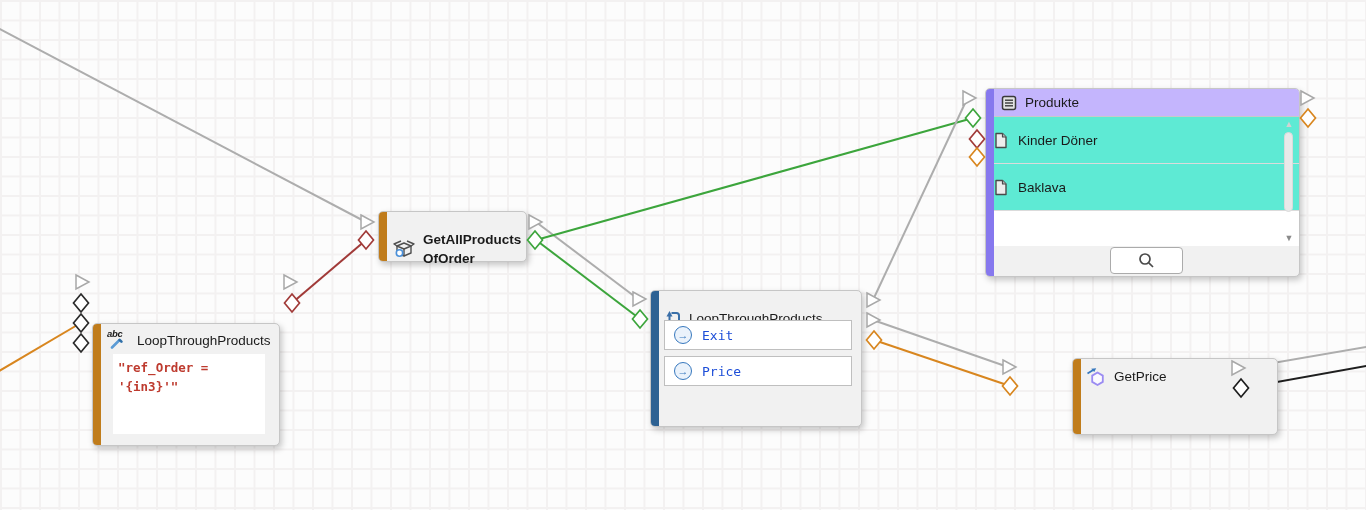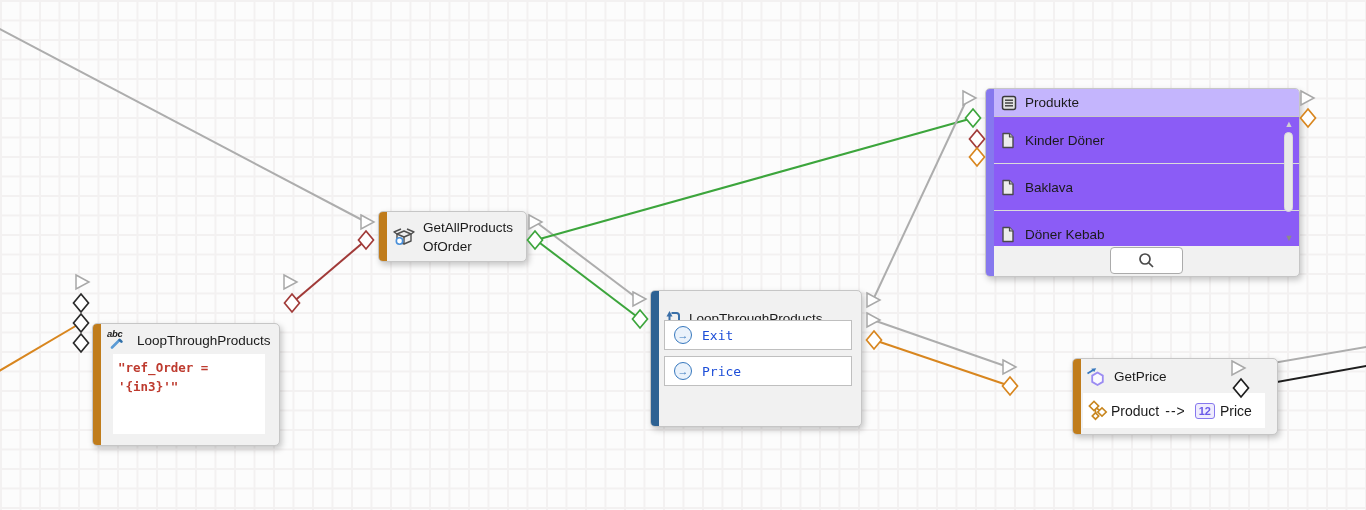--- a/index.html
+++ b/index.html
@@ -52,21 +52,21 @@
     color:#3778BE;font-size:11px;line-height:1;font-weight:700;
   }
 
   
   .prd-hdr{
     position:absolute;left:8px;right:0;top:0;height:28px;background:#c4b5fd;
     border-bottom:1px solid #C9C9C9;border-radius:0 4px 0 0;
     display:flex;align-items:center;gap:8px;padding-left:7px;box-sizing:border-box;
   }
   .prd-list{position:absolute;left:8px;right:0;top:28px;height:129px;background:#FFF;overflow:hidden;}
-  .prd-row{height:47px;display:flex;align-items:center;gap:10px;padding-left:7px;border-bottom:1px solid #DBDBDB;box-sizing:border-box;background:#8b5cf6;}
+  .prd-row{height:47px;display:flex;align-items:center;gap:10px;border-bottom:1px solid #DBDBDB;box-sizing:border-box;background:#5eead4;}
   .prd-row .lbl{font-size:13.5px;}
   .sbar{position:absolute;right:4px;top:2px;width:12px;height:124px;}
   .sbar .up{position:absolute;top:0;left:0;width:12px;text-align:center;font-size:9px;color:#D2D2D2;}
   .sbar .thumb{position:absolute;top:13px;left:1px;width:9px;height:80px;background:#E9E9E9;border:1px solid #DADADA;border-radius:5px;box-sizing:border-box;}
   .sbar .down{position:absolute;bottom:0;left:0;width:12px;text-align:center;font-size:9px;color:#8A8A8A;}
   .prd-footer{position:absolute;left:8px;right:0;bottom:0;height:32px;display:flex;align-items:center;justify-content:center;}
   .search-btn{width:71px;height:25px;background:#FFF;border:1px solid #ABABAB;border-radius:4px;display:flex;align-items:center;justify-content:center;cursor:pointer;}
 
   
   .map-row{
@@ -110,21 +110,21 @@
         </svg>
       </span>
       <span class="title">LoopThroughProducts</span>
     </div>
     <div class="code-box">"ref_Order =
 '{in3}'"</div>
   </div>
 
   <div class="node" style="left:378px;top:211px;width:149px;height:51px;">
     <div class="accent" style="background:#C07C1B;"></div>
-    <div class="hdr" style="top:0;height:49px;">
+    <div class="hdr" style="top:12px;height:49px;font-weight:bold;">
       <svg width="24" height="24" viewBox="0 0 24 24">
         <g stroke="#4F4F4F" fill="none" stroke-width="1.4" stroke-linejoin="round">
           <path d="M5 9 L12 6 L19 9 L12 12 Z"></path>
           <path d="M5 9 V16 L12 19 V12"></path>
           <path d="M19 9 V16 L12 19"></path>
           <path d="M5 9 L2 7 L9 4"></path>
           <path d="M19 9 L22 7 L15 4"></path>
         </g>
         <circle cx="7.5" cy="16" r="3.2" fill="#FFF" stroke="#4A90D9" stroke-width="1.6"></circle>
       </svg>
@@ -171,27 +171,20 @@
         </svg>
         <span class="lbl">Kinder Döner</span>
       </div>
       <div class="prd-row">
         <svg width="14" height="17" viewBox="0 0 14 17">
           <path d="M2 1.5 H8.5 L12 5 V15.5 H2 Z" fill="#EDEDED" stroke="#4A4A4A" stroke-width="1.4" stroke-linejoin="round"></path>
           <path d="M8.5 1.5 V5 H12" fill="#BDBDBD" stroke="#4A4A4A" stroke-width="1.2" stroke-linejoin="round"></path>
         </svg>
         <span class="lbl">Baklava</span>
       </div>
-      <div class="prd-row">
-        <svg width="14" height="17" viewBox="0 0 14 17">
-          <path d="M2 1.5 H8.5 L12 5 V15.5 H2 Z" fill="#EDEDED" stroke="#4A4A4A" stroke-width="1.4" stroke-linejoin="round"></path>
-          <path d="M8.5 1.5 V5 H12" fill="#BDBDBD" stroke="#4A4A4A" stroke-width="1.2" stroke-linejoin="round"></path>
-        </svg>
-        <span class="lbl">Döner Kebab</span>
-      </div>
       <div class="sbar">
         <div class="up">▲</div>
         <div class="thumb"></div>
         <div class="down">▼</div>
       </div>
     </div>
     <div class="prd-footer">
       <div class="search-btn">
         <svg width="17" height="17" viewBox="0 0 17 17">
           <circle cx="7" cy="7" r="5" fill="none" stroke="#4A4A4A" stroke-width="1.7"></circle>
@@ -204,35 +197,20 @@
   <div class="node" style="left:1072px;top:358px;width:206px;height:77px;">
     <div class="accent" style="background:#C07C1B;"></div>
     <div class="hdr" style="top:4px;height:26px;">
       <svg width="21" height="21" viewBox="0 0 21 21">
         <polygon points="11.5,6.5 16.8,9.6 16.8,15.9 11.5,19 6.2,15.9 6.2,9.6" fill="#FBFAFF" stroke="#9B8CF2" stroke-width="1.8"></polygon>
         <path d="M1.5 7.5 L7.2 4" stroke="#3778BE" stroke-width="1.8" fill="none"></path>
         <polygon points="10.2,2.2 5.2,2.7 8.2,6" fill="#3778BE"></polygon>
       </svg>
       <span class="title">GetPrice</span>
     </div>
-    <div class="map-row">
-      <svg width="21" height="21" viewBox="0 0 21 21">
-        <g fill="#FFF" stroke="#C8861E" stroke-width="1.6">
-          <line x1="8" y1="8" x2="13" y2="11"></line>
-          <line x1="7" y1="9" x2="8" y2="14"></line>
-          <rect x="2.7" y="2.7" width="6.6" height="6.6" transform="rotate(45 6 6)"></rect>
-          <rect x="11" y="9" width="6" height="6" transform="rotate(45 14 12)"></rect>
-          <rect x="5.2" y="13.7" width="4.6" height="4.6" transform="rotate(45 7.5 16)"></rect>
-        </g>
-      </svg>
-      <span>Product</span>
-      <span class="map-arrow">--&gt;</span>
-      <span class="badge">12</span>
-      <span>Price</span>
-    </div>
   </div>
 
   <svg class="layer portlayer" width="1366" height="510">
 
     <polygon points="76,275 89,282 76,289" fill="#FFF" stroke="#A8A8A8" stroke-width="1.5"></polygon>
     <polygon points="81,294 88.5,303 81,312 73.5,303" fill="#FFF" stroke="#2A2A2A" stroke-width="1.7"></polygon>
     <polygon points="81,314 88.5,323 81,332 73.5,323" fill="#FFF" stroke="#2A2A2A" stroke-width="1.7"></polygon>
     <polygon points="81,334 88.5,343 81,352 73.5,343" fill="#FFF" stroke="#2A2A2A" stroke-width="1.7"></polygon>
     <polygon points="284,275 297,282 284,289" fill="#FFF" stroke="#A8A8A8" stroke-width="1.5"></polygon>
     <polygon points="292,294 299.5,303 292,312 284.5,303" fill="#FFF" stroke="#A13A38" stroke-width="1.7"></polygon>

